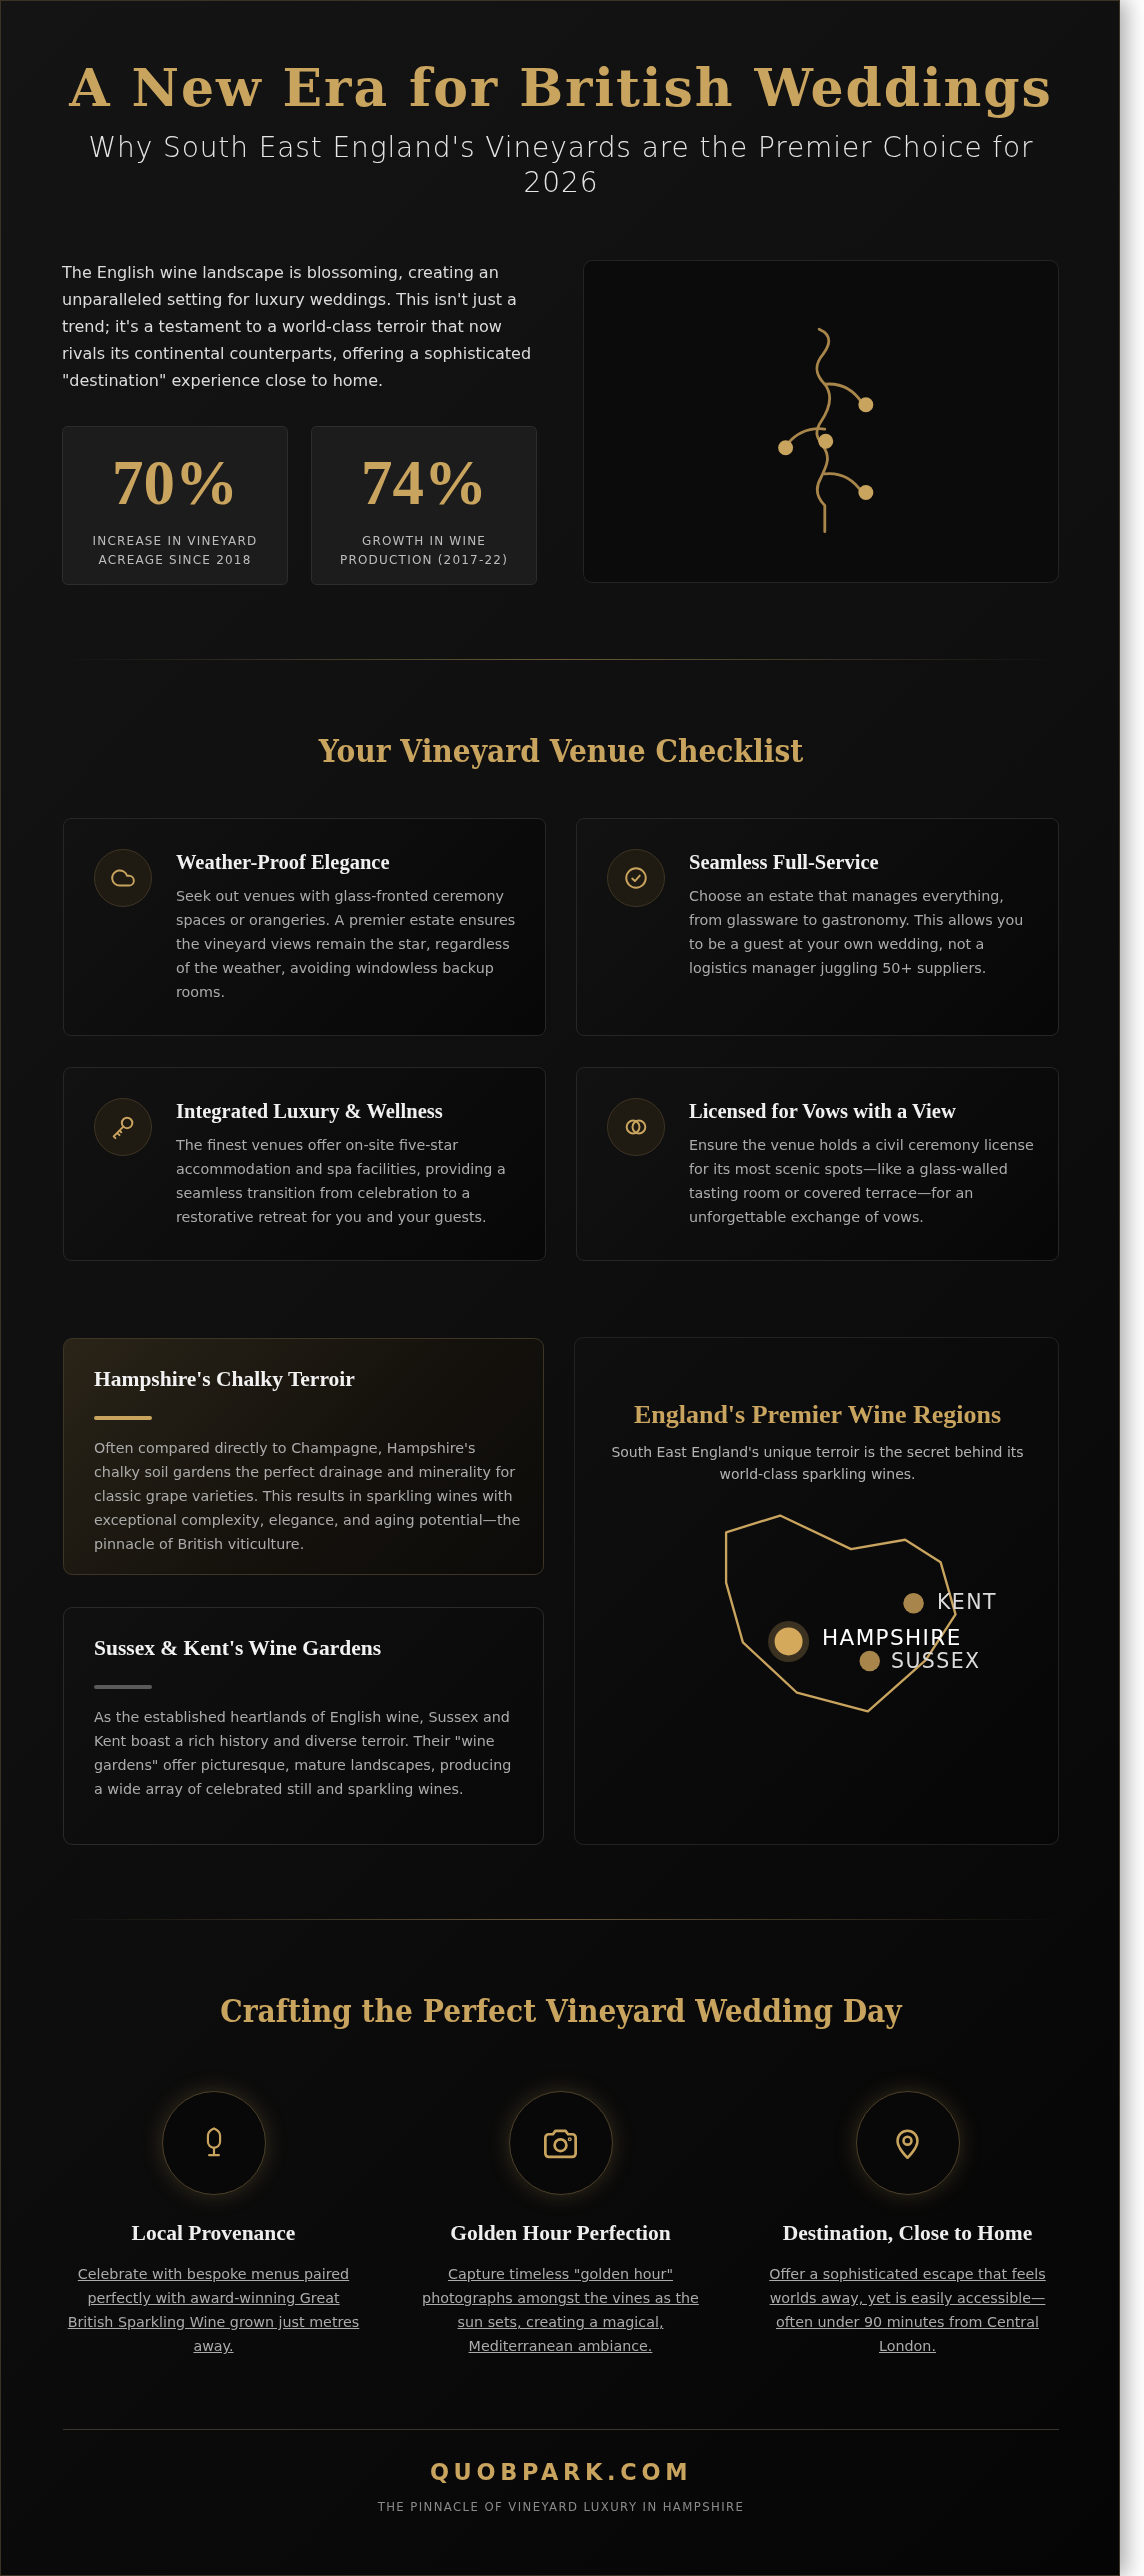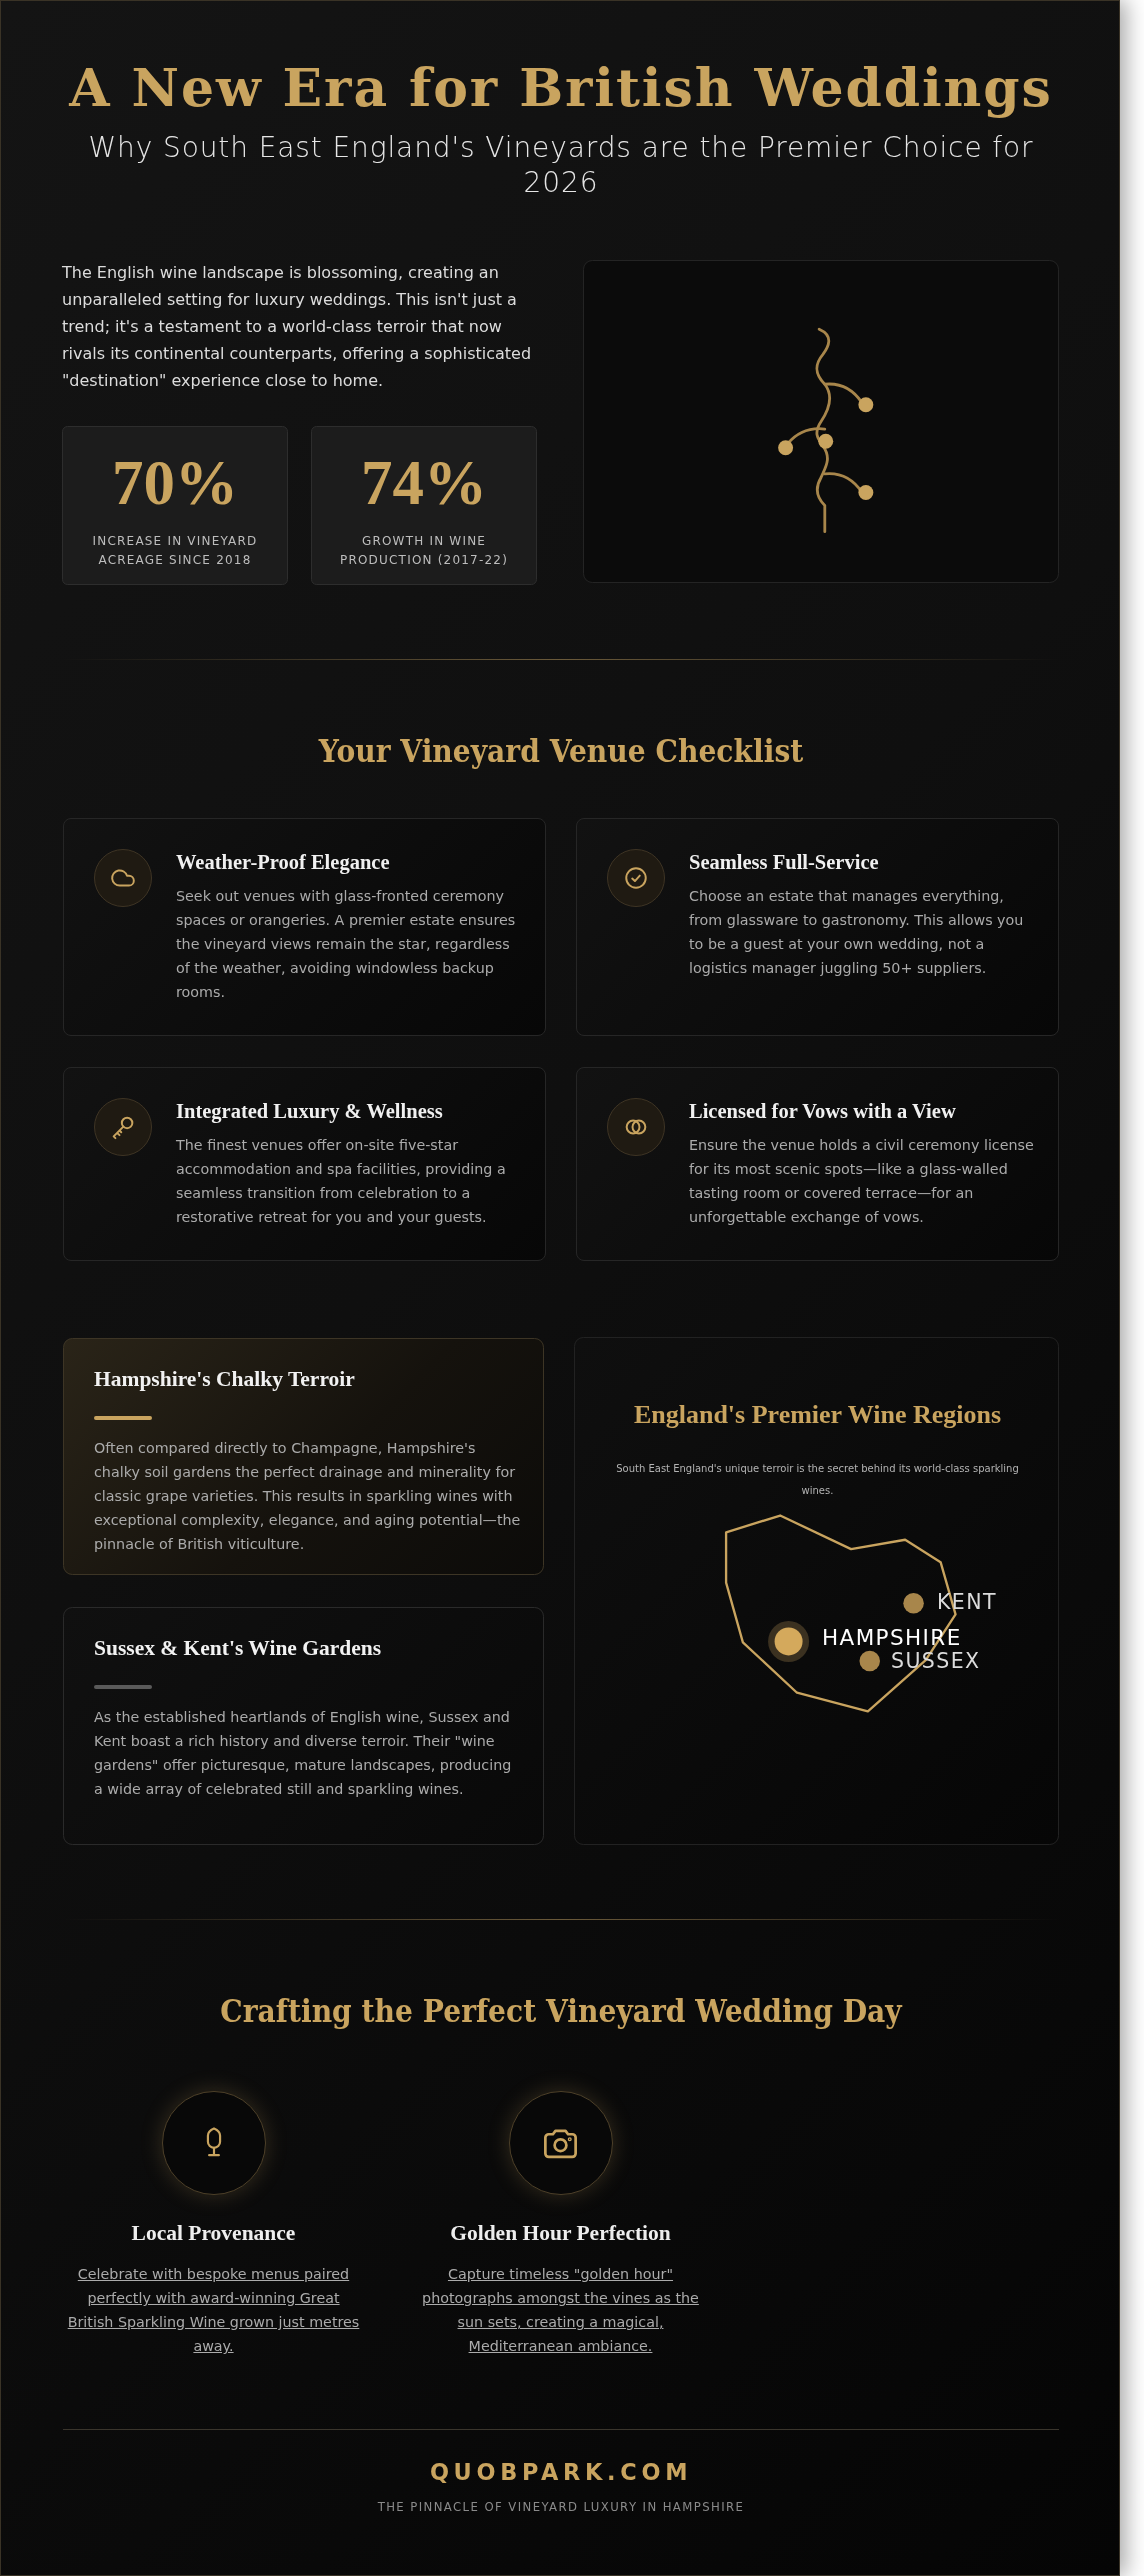--- a/index.html
+++ b/index.html
@@ -106,21 +106,21 @@
     position: absolute; left: 573px; top: 1336px; width: 485px; height: 508px;
     background: linear-gradient(135deg, #0f0f0f, #060606);
     border: 0.9px solid #222; border-radius: 9.3px;
   }
   .map-card h3 {
     position: absolute; left: 0; width: 485px; top: 62px; text-align: center;
     font-family: "Liberation Serif", serif; font-size: 26px; color: #c9a45f;
   }
   .map-card p {
     position: absolute; left: 28px; width: 429px; top: 104px; text-align: center;
-    font-size: 10px; line-height: 21.5px; color: #b3b3b3; margin-top: 16px;
+    font-size: 14px; line-height: 21.5px; color: #b3b3b3;
   }
   .map-svg { position: absolute; left: 0; top: 0; }
 
   
   .feature {
     position: absolute; top: 2090px; width: 317px; text-align: center;
   }
   .feature .ring {
     margin: 0 auto; width: 104px; height: 104px; border-radius: 50%;
     background: #080808; border: 1.9px solid #4d4029;
@@ -278,18 +278,28 @@
       <svg width="41" height="37" viewBox="0 0 24 22" fill="none" stroke="#c9a45f" stroke-width="1.6" stroke-linecap="round" stroke-linejoin="round">
           <path d="M3 7.5A2 2 0 0 1 5 5.5h2.5L9 3.5h6l1.5 2H19a2 2 0 0 1 2 2V17a2 2 0 0 1-2 2H5a2 2 0 0 1-2-2z"></path>
           <circle cx="12" cy="12" r="3.5"></circle>
           <circle cx="17.5" cy="8.5" r="0.4"></circle>
         </svg>
     </div>
     <h3>Golden Hour Perfection</h3>
     <p>Capture timeless "golden hour" photographs amongst the vines as the sun sets, creating a magical, Mediterranean ambiance.</p>
   </div>
 
+  <div class="feature" style="left:748px;">
+    <div class="ring">
+      <svg width="35" height="37" viewBox="0 0 24 26" fill="none" stroke="#c9a45f" stroke-width="1.8" stroke-linecap="round" stroke-linejoin="round">
+          <path d="M12 23s-7-6.5-7-12a7 7 0 0 1 14 0c0 5.5-7 12-7 12z"></path>
+          <circle cx="12" cy="11" r="2.8"></circle>
+        </svg>
+    </div>
+    <h3>Destination, Close to Home</h3>
+    <p>Offer a sophisticated escape that feels worlds away, yet is easily accessible—often under 90 minutes from Central London.</p>
+  </div>
 
   <div class="footer-line"></div>
   <div class="footer-brand">QUOBPARK.COM</div>
   <div class="footer-tag">THE PINNACLE OF VINEYARD LUXURY IN HAMPSHIRE</div>
 </div>
 
 
 </body></html>

